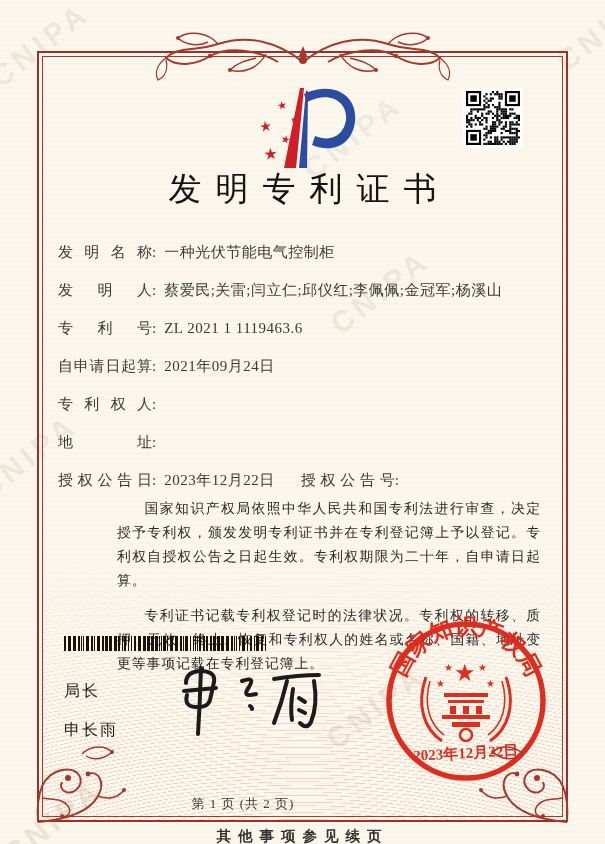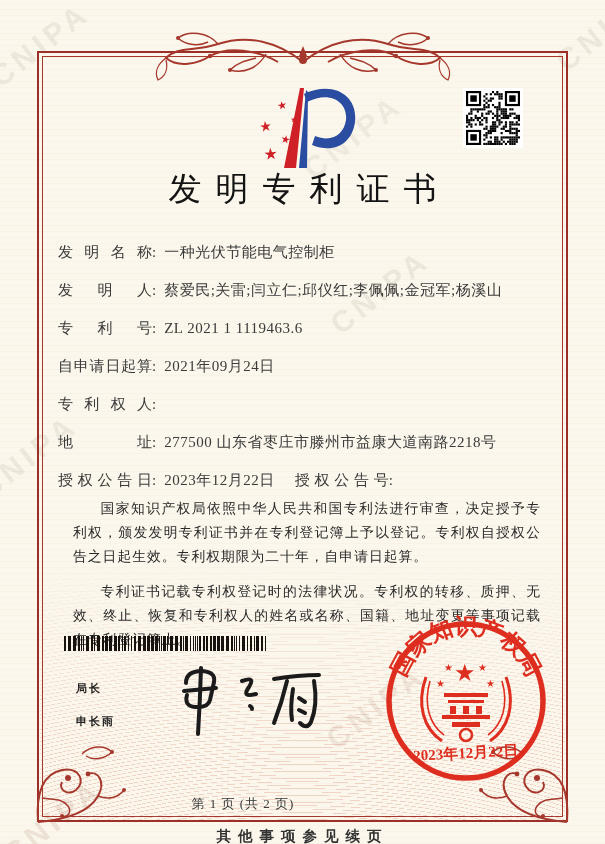--- a/index.html
+++ b/index.html
@@ -58,30 +58,30 @@
   }
   
   .fields { position:absolute; left:58px; top:243px; width:470px; }
   .frow { display:flex; align-items:baseline; height:38px; font-size:15px; color:#3a3a3a; }
   .flabel {
     display:inline-block; width:94px; text-align:justify; text-align-last:justify;
     flex:none;
   }
   .fcolon { flex:none; margin-right:8px; }
   .fvalue { letter-spacing:0.5px; color:#3a3a3a; }
-  .fpair2 { display:flex; align-items:baseline; margin-left:20px; }
+  .fpair2 { display:flex; align-items:baseline; margin-left:26px; }
   
   .body-text { position:absolute; left:73px; top:497px; width:468px; }
   .body-text p {
     font-size:13.8px; line-height:24px; color:#2a2a2a; text-align:justify;
-    text-indent:2em; letter-spacing:1px; margin-bottom:11px;
+    text-indent:2em; letter-spacing:1px; margin-bottom:11px;margin-left:44px;
   }
   
   .barcode { position:absolute; left:64px; top:636px; width:202px; height:15px; }
-  .signatory { position:absolute; left:76px; top:681px; font-size:11px; color:#222; font-weight:bold; letter-spacing:2px; }
+  .signatory { position:absolute; left:64px; top:681px; font-size:16px; color:#222; font-weight:normal; letter-spacing:2px; }
   .signatory .name { margin-top:18px; }
   .signature { position:absolute; left:158px; top:650px; width:165px; height:88px; }
   .seal { position:absolute; left:380px; top:615px; width:172px; height:172px; opacity:0.95; }
   .page-num {
     position:absolute; left:0; top:795px; width:486px; text-align:center;
     font-size:13px; color:#3a3a3a; letter-spacing:1px;
   }
   .continuation {
     position:absolute; left:0; top:827px; width:605px; text-align:center;
     font-size:14.5px; color:#333; letter-spacing:7px; font-weight:bold;
@@ -424,21 +424,20 @@
         <span class="fcolon">:</span>
       <span class="fvalue">2021年09月24日</span>
     </div>
     <div class="frow">
       <span class="flabel">专利权人</span>
         <span class="fcolon">:</span>
     </div>
     <div class="frow">
       <span class="flabel">地址</span>
         <span class="fcolon">:</span>
-      <span class="fvalue">277500 山东省枣庄市滕州市益康大道南路2218号</span>
     </div>
     <div class="frow">
       <span class="flabel">授权公告日</span>
         <span class="fcolon">:</span>
       <span class="fvalue">2023年12月22日</span>
       <span class="fpair2">
         <span class="flabel">授权公告号</span>
           <span class="fcolon">:</span>
       </span>
     </div>

